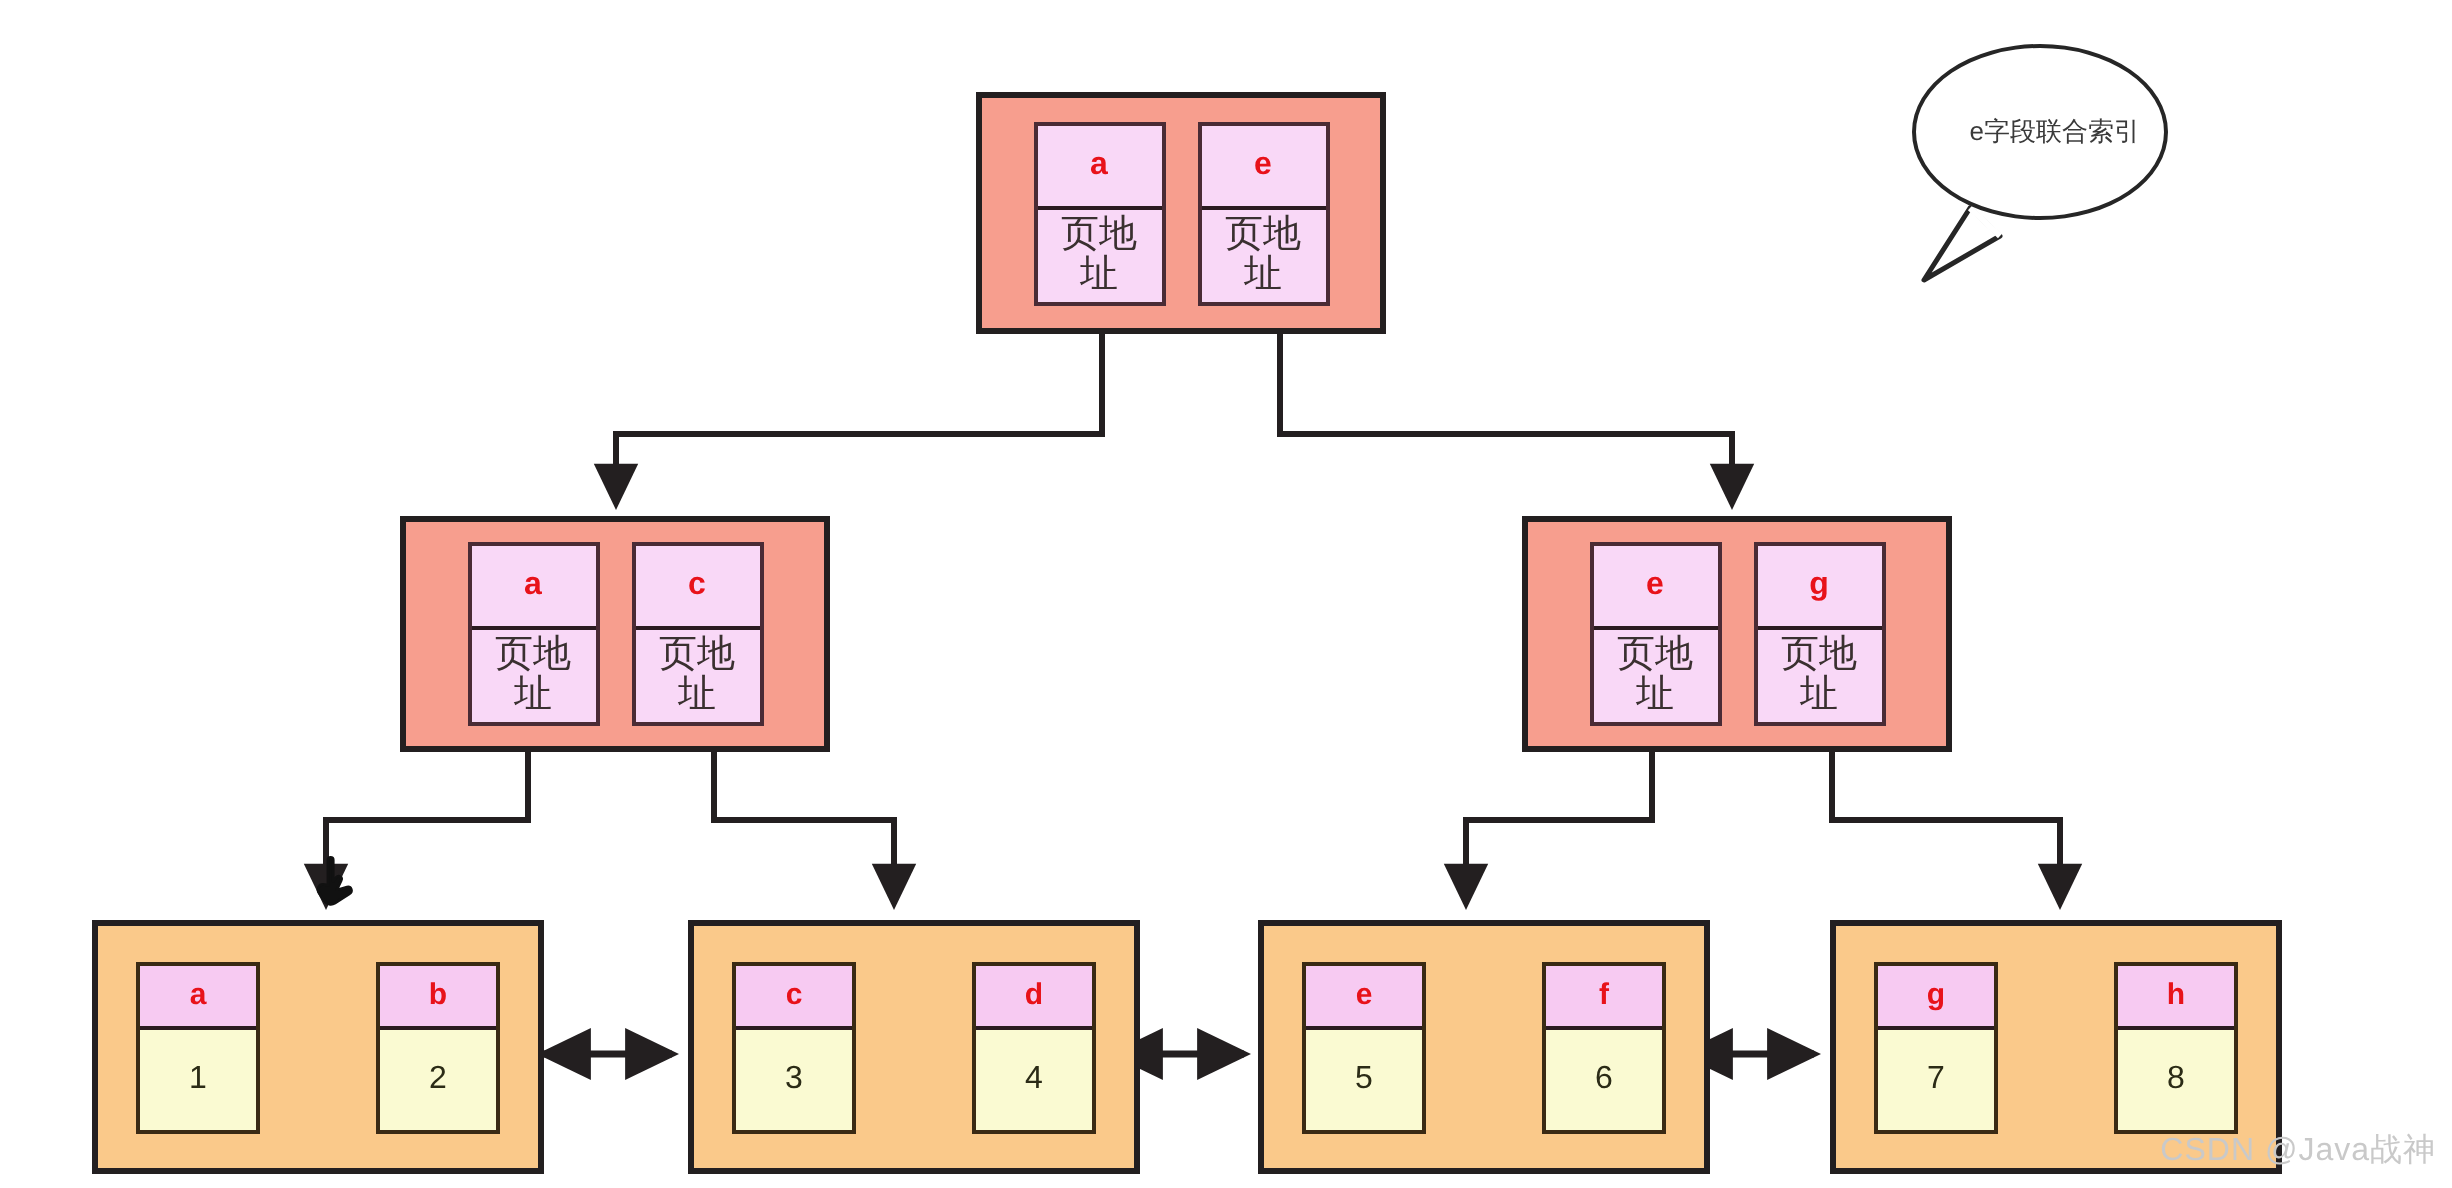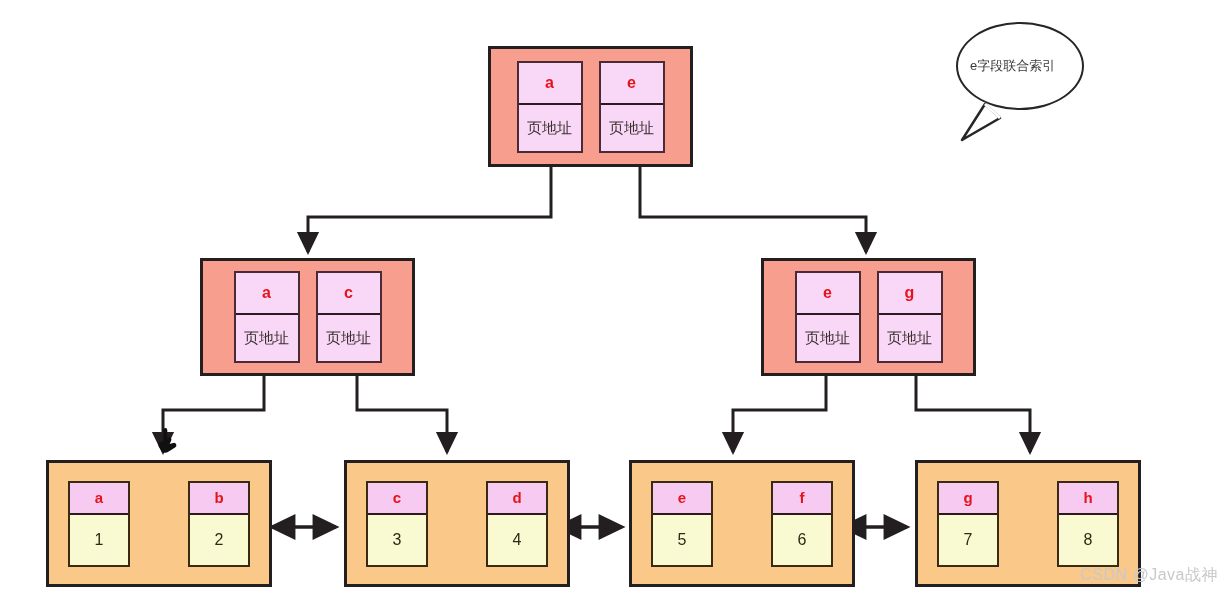--- a/index.html
+++ b/index.html
@@ -57,21 +57,21 @@
     font-weight: bold;
     font-size: 16px;
   }
   .cell .addr {
     flex: 1 1 auto;
     display: flex;
     align-items: center;
     justify-content: center;
     text-align: center;
     color: #3a3030;
-    font-size: 15px;
+    font-size: 19px;
     line-height: 1.05;
     padding: 1px 6px;
     word-break: break-all;
   }
   
   .rec {
     box-sizing: border-box;
     border: 2px solid #3a2a14;
     display: flex;
     flex-direction: column;
@@ -114,21 +114,21 @@
     position: absolute;
     left: 956px;
     top: 22px;
     width: 128px;
     height: 88px;
     border: 2.5px solid #262626;
     border-radius: 50% / 50%;
     background: #ffffff;
     display: flex;
     align-items: center;
-    justify-content: flex-start;
+    justify-content: flex-end;
     text-align: center;
     font-size: 13px;
     color: #3a3a3a;
     line-height: 1.35;
     padding: 0 12px;
     box-sizing: border-box;
   }
   
   #watermark {
     position: absolute;

